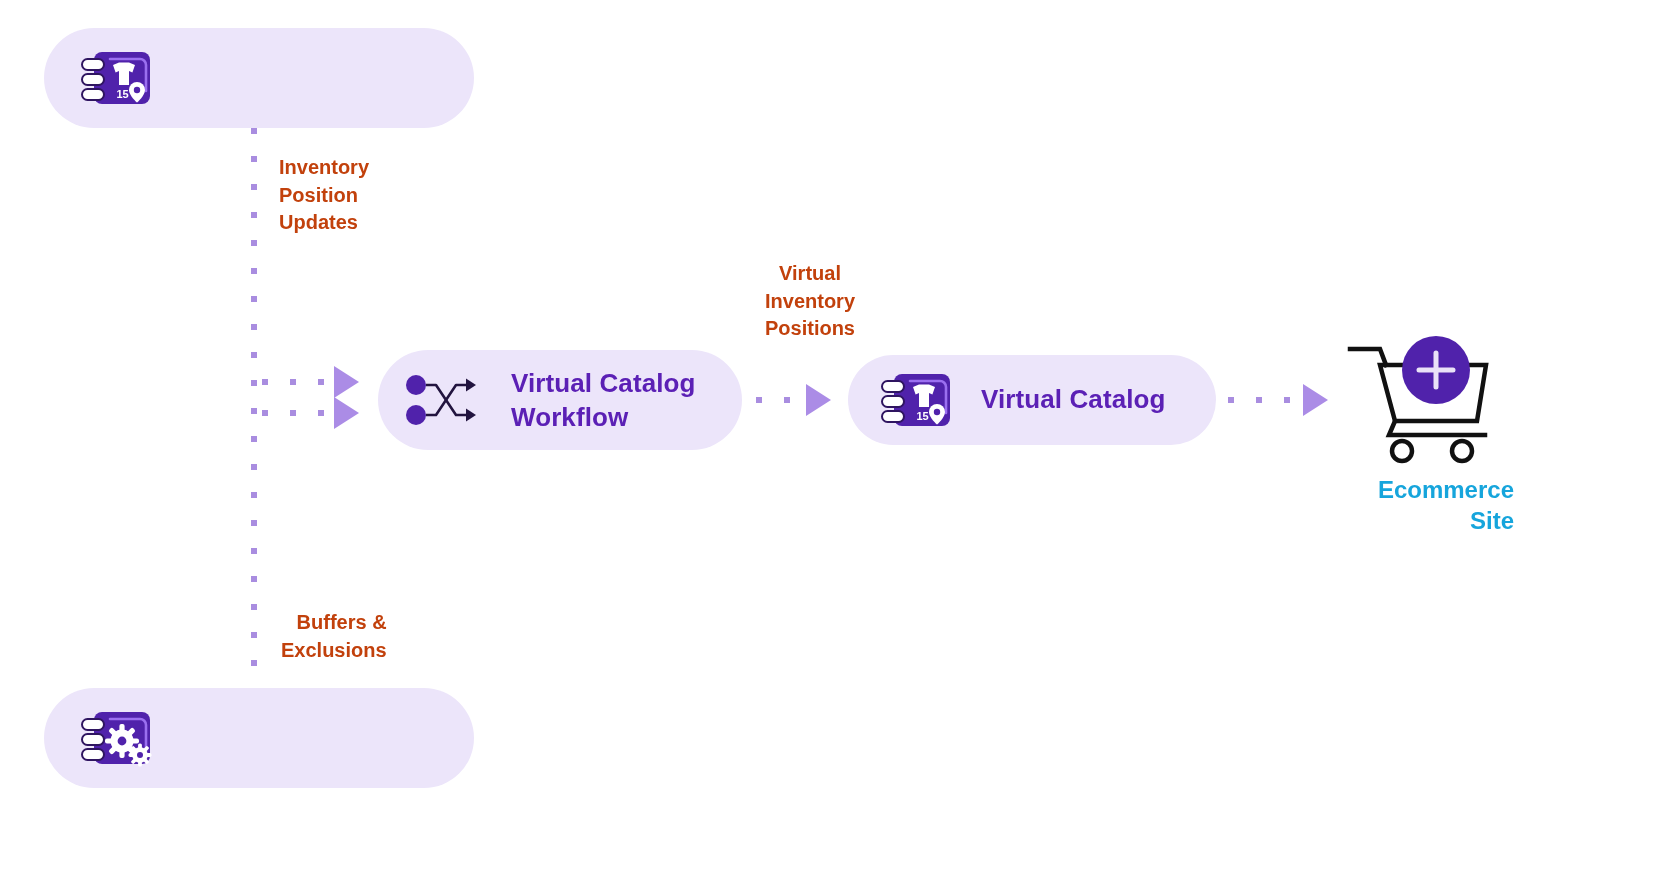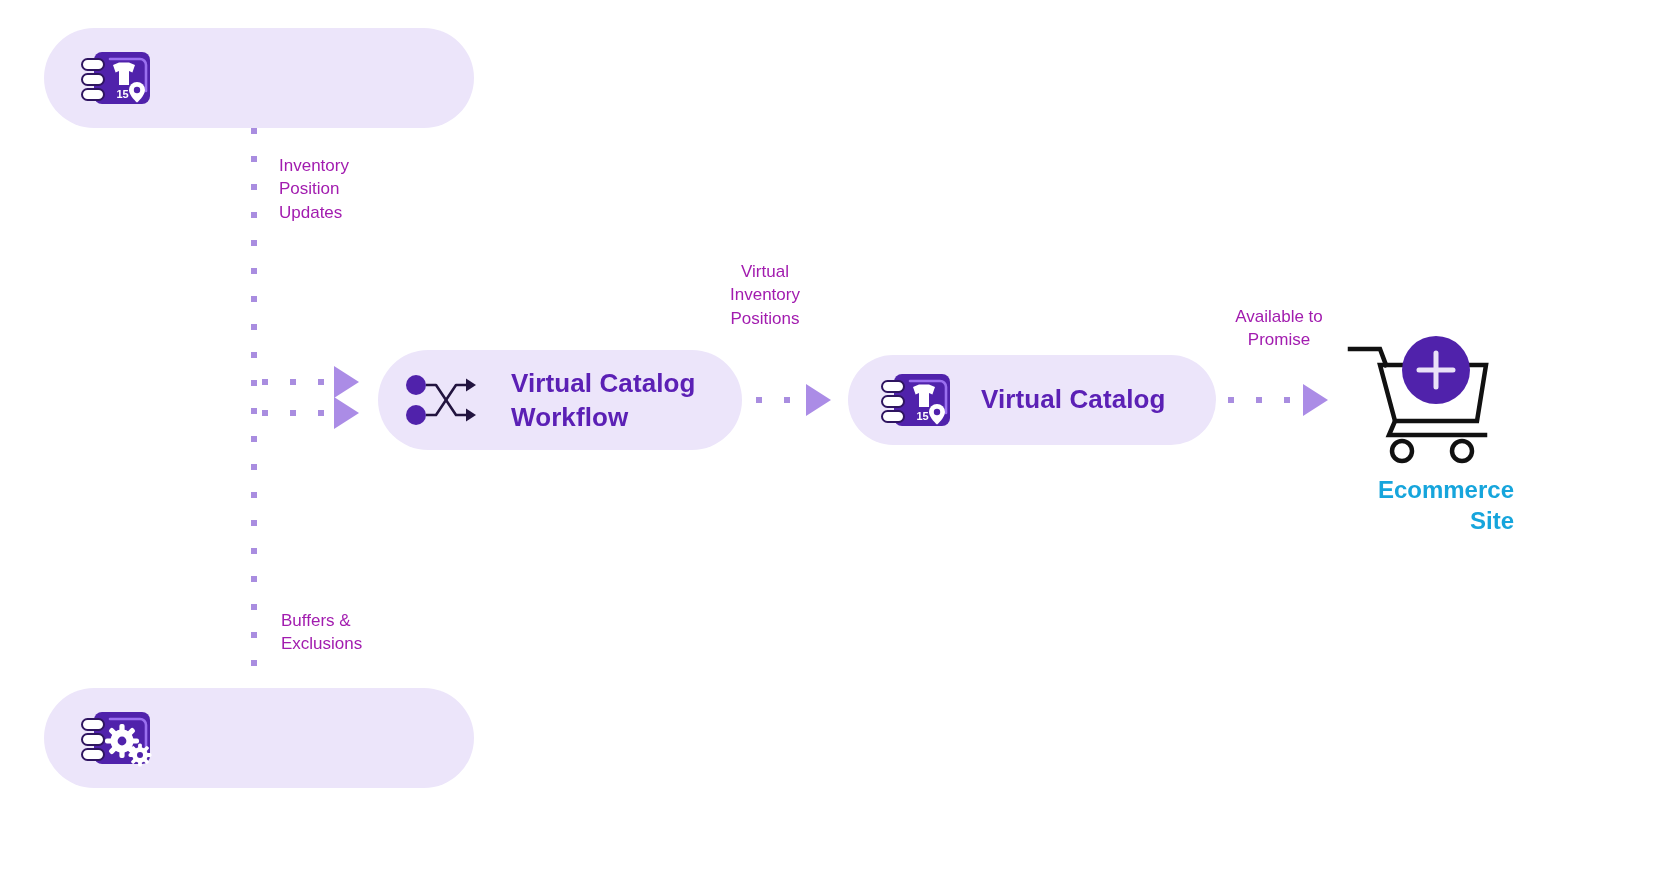--- a/index.html
+++ b/index.html
@@ -93,29 +93,29 @@
   }
   #node-virtual-catalog .node-label {
     font-size: 26px;
     margin-left: 29px;
     line-height: 1.2;
   }
 
   
   .edge-label {
     position: absolute;
-    color: #a21caf;
-    font-weight: normal;
-    font-size: 17px;
+    color: #c2410c;
+    font-weight: bold;
+    font-size: 20px;
     line-height: 1.38;
     white-space: pre-line;
   }
   #label-inventory-position-updates { left: 279px; top: 154px; }
-  #label-buffers-exclusions         { left: 281px; top: 609px; }
-  #label-virtual-inventory-positions{ left: 705px; top: 260px; width: 120px; text-align: center; }
+  #label-buffers-exclusions         { left: 281px; top: 609px; text-align: right; }
+  #label-virtual-inventory-positions{ left: 750px; top: 260px; width: 120px; text-align: center; }
   #label-available-to-promise       { left: 1205px; top: 305px; width: 148px; text-align: center; }
 
   #label-ecommerce-site {
     position: absolute;
     left: 1338px;
     top: 475px;
     width: 176px;
     text-align: right;
     color: #16a5dc;
     font-weight: bold;
@@ -271,16 +271,14 @@
 Site</div>
 
   <div class="edge-label" id="label-inventory-position-updates">Inventory
 Position
 Updates</div>
   <div class="edge-label" id="label-buffers-exclusions">Buffers &amp;
 Exclusions</div>
   <div class="edge-label" id="label-virtual-inventory-positions">Virtual
 Inventory
 Positions</div>
-  <div class="edge-label" id="label-available-to-promise">Available to
-Promise</div>
 
 </div>
 
 </body></html>

